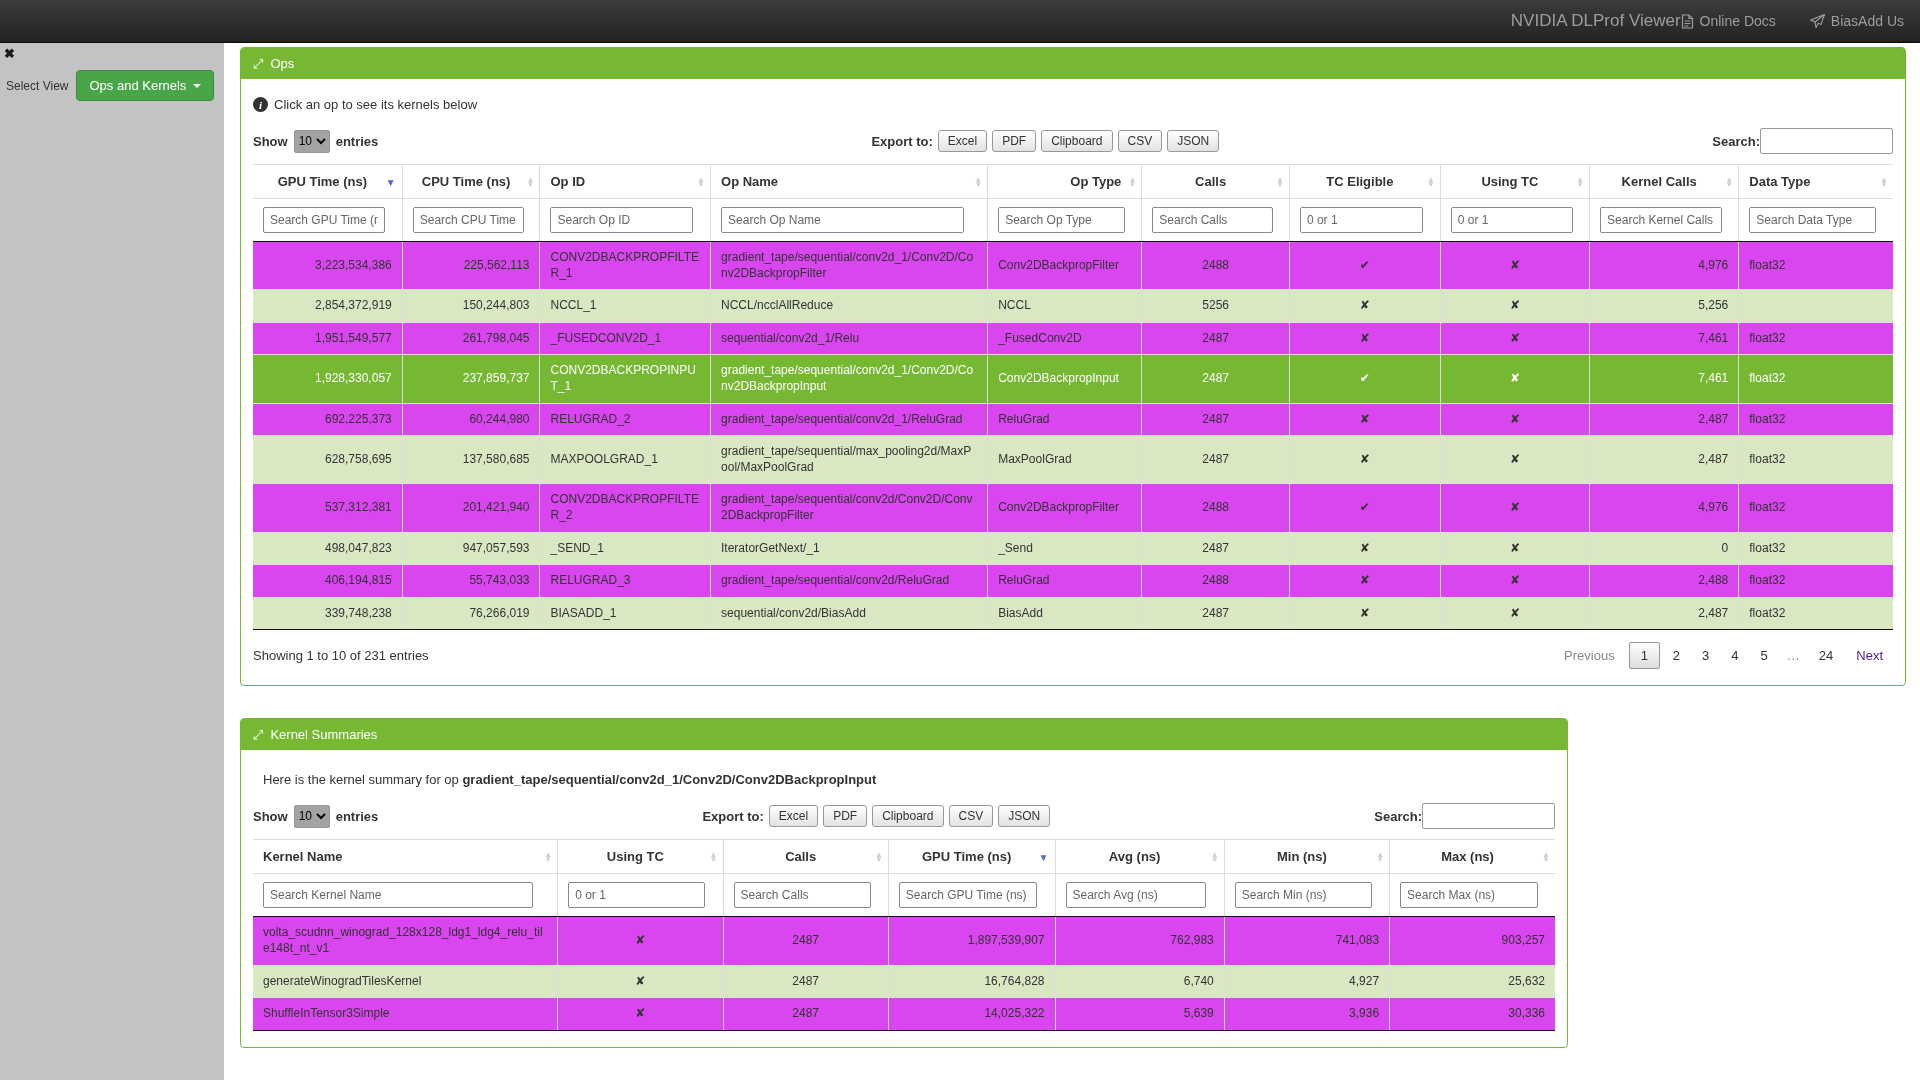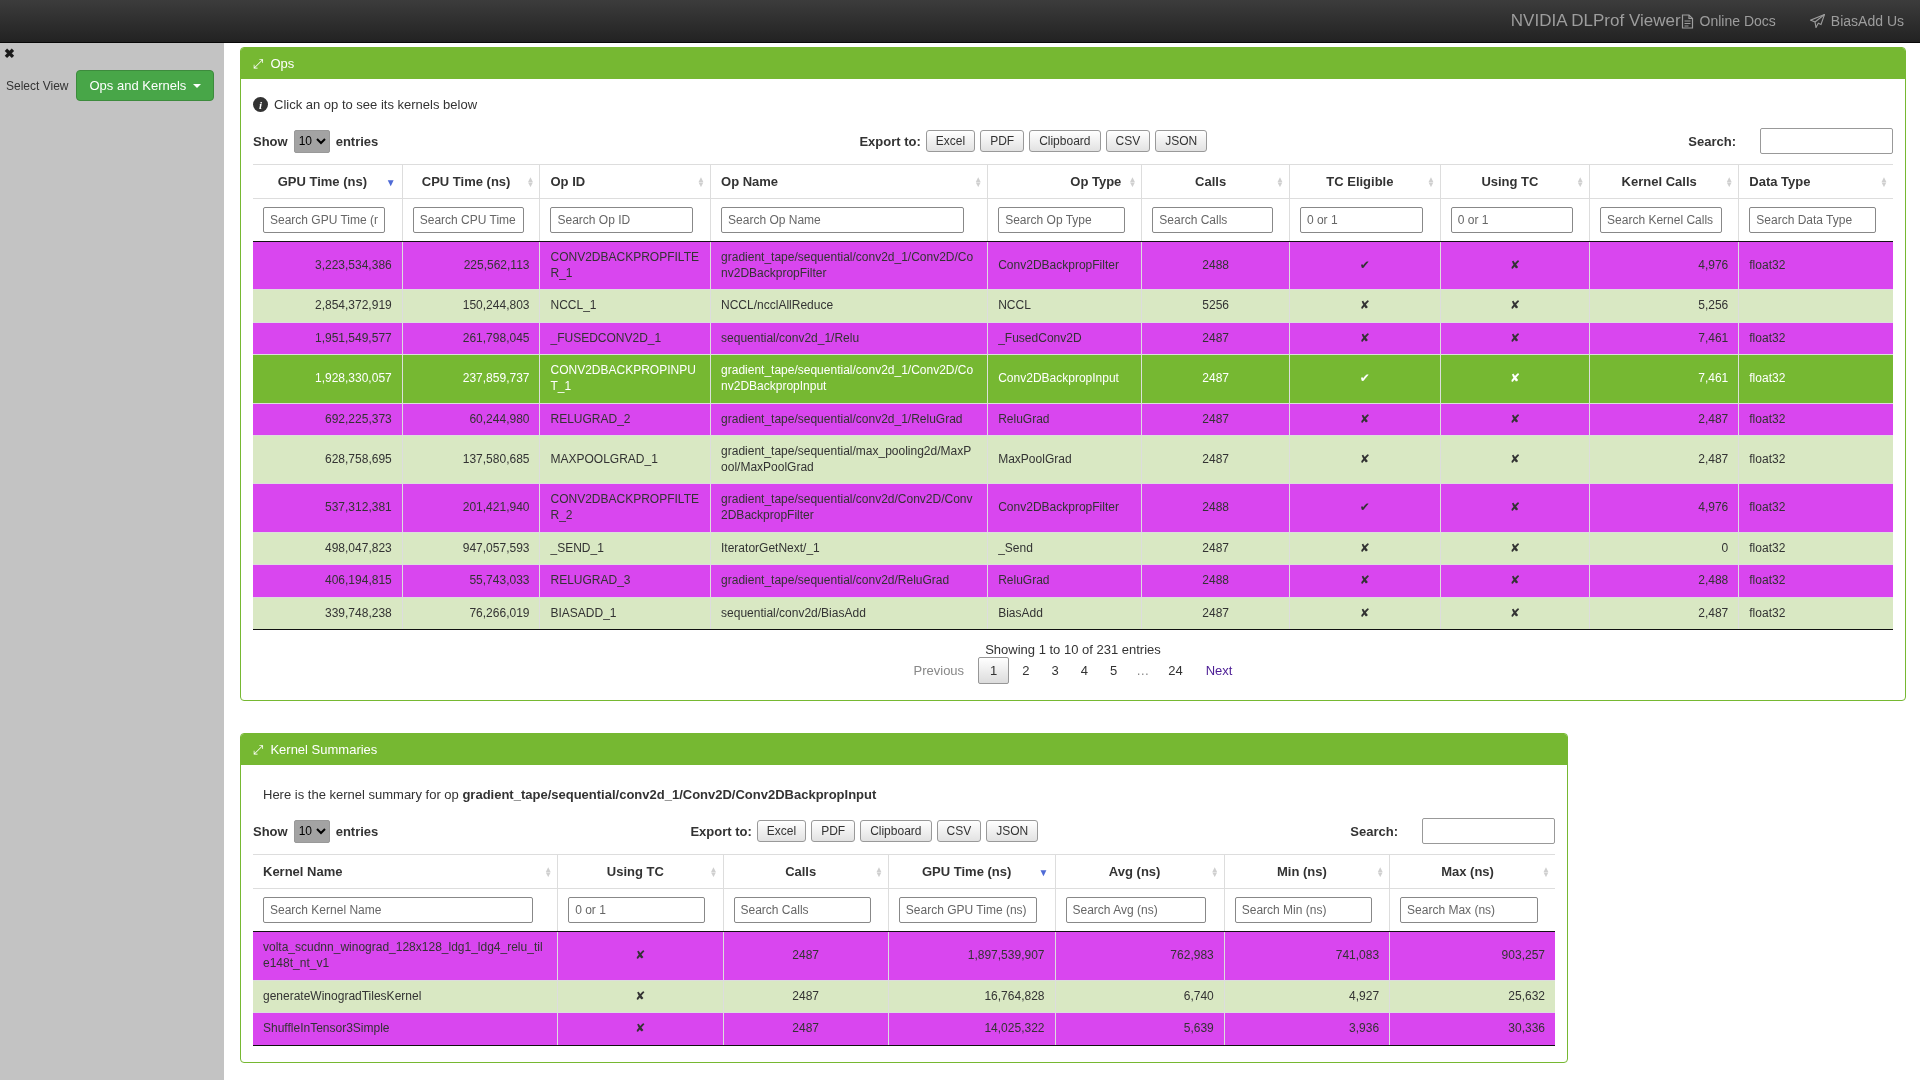--- a/index.html
+++ b/index.html
@@ -55,21 +55,21 @@
   }
   .controls { display:flex; align-items:center; margin:16px 0 10px; font-size:13px; }
   .show-entries { display:flex; align-items:center; gap:6px; font-weight:bold; color:#333; }
   .len-select { height:23px; border:1px solid #999; border-radius:2px; font-size:12px; background:#a3a3a3; font-family:"Liberation Sans", sans-serif; }
   .export-group { margin:0 auto; display:flex; align-items:center; gap:5px; font-weight:bold; }
   .btn-export {
     background:linear-gradient(to bottom,#ffffff 0,#e2e2e2 100%);
     border:1px solid #999; border-radius:3px; padding:3px 9px;
     font-size:12px; color:#333; cursor:pointer; font-family:"Liberation Sans", sans-serif;
   }
-  .search-box { display:flex; align-items:center; gap:24px; font-weight:bold; }
+  .search-box { display:flex; align-items:center; gap:0; font-weight:bold; }
   .search-box input { width:133px; height:26px; border:1px solid #999; border-radius:2px; padding:2px 6px; font-size:12px; }
   
   table.dt { width:100%; border-collapse:collapse; table-layout:fixed; font-size:12px; color:#333; border-top:1px solid #ddd; }
   table.dt th, table.dt td { border-left:1px solid #ddd; }
   table.dt th:first-child, table.dt td:first-child { border-left:none; }
   th.col-head { font-size:13px; font-weight:bold; padding:9px 20px 9px 10px; position:relative; border-bottom:1px solid #ddd; background:#fff; }
   th.col-head.align-center { text-align:center; }
   th.col-head.align-left { text-align:left; }
   .sort-both { position:absolute; right:5px; top:50%; transform:translateY(-50%); display:flex; flex-direction:column; color:#cfcfcf; font-size:8px; line-height:5px; }
   .sort-active { position:absolute; right:6px; top:50%; transform:translateY(-50%); color:#4f6bd6; font-size:10px; }
@@ -78,21 +78,21 @@
   th.filter-cell input::placeholder { color:#666; opacity:1; }
   tbody.dt-body td { padding:8px 10px; border-bottom:1px solid #ddd; overflow-wrap:anywhere; line-height:1.3; }
   tbody.dt-body tr { background:#d946ef; }
   tbody.dt-body tr:nth-child(even) { background:#d9e8c3; }
   tbody.dt-body tr.selected { background:#76b832; color:#fff; }
   tbody.dt-body tr:last-child td { border-bottom:1px solid #111; }
   td.align-right { text-align:right; }
   td.align-center { text-align:center; }
   td.align-left { text-align:left; }
   
-  .table-footer { display:flex; justify-content:space-between; align-items:center; margin-top:12px; font-size:13px;flex-direction:column; }
+  .table-footer { display:flex; justify-content:space-between; align-items:center; margin-top:12px; font-size:13px; }
   .pagination { display:flex; align-items:center; gap:4px; }
   .page-ctrl { color:#4c1d95; padding:5px 10px; cursor:pointer; }
   .page-ctrl.disabled { color:#888; cursor:default; }
   .page-num { color:#333; padding:5px 9px; cursor:pointer; }
   .page-num.active {
     background:linear-gradient(to bottom,#fff 0,#dcdcdc 100%);
     border:1px solid #979797; border-radius:2px; padding:5px 11px;
   }
   .ellipsis { color:#888; padding:5px 6px; }
   

